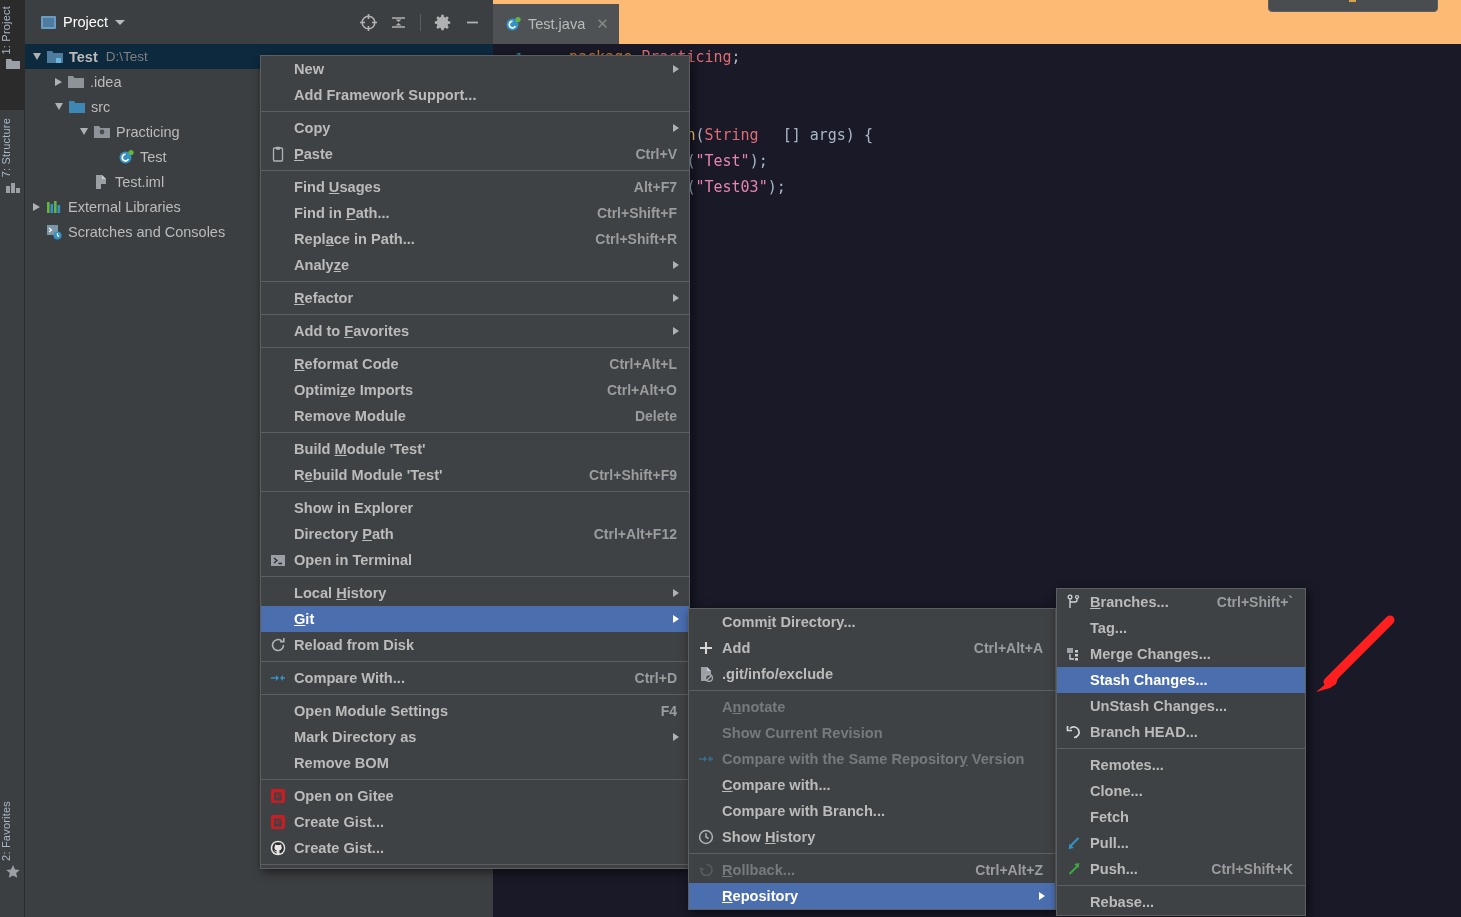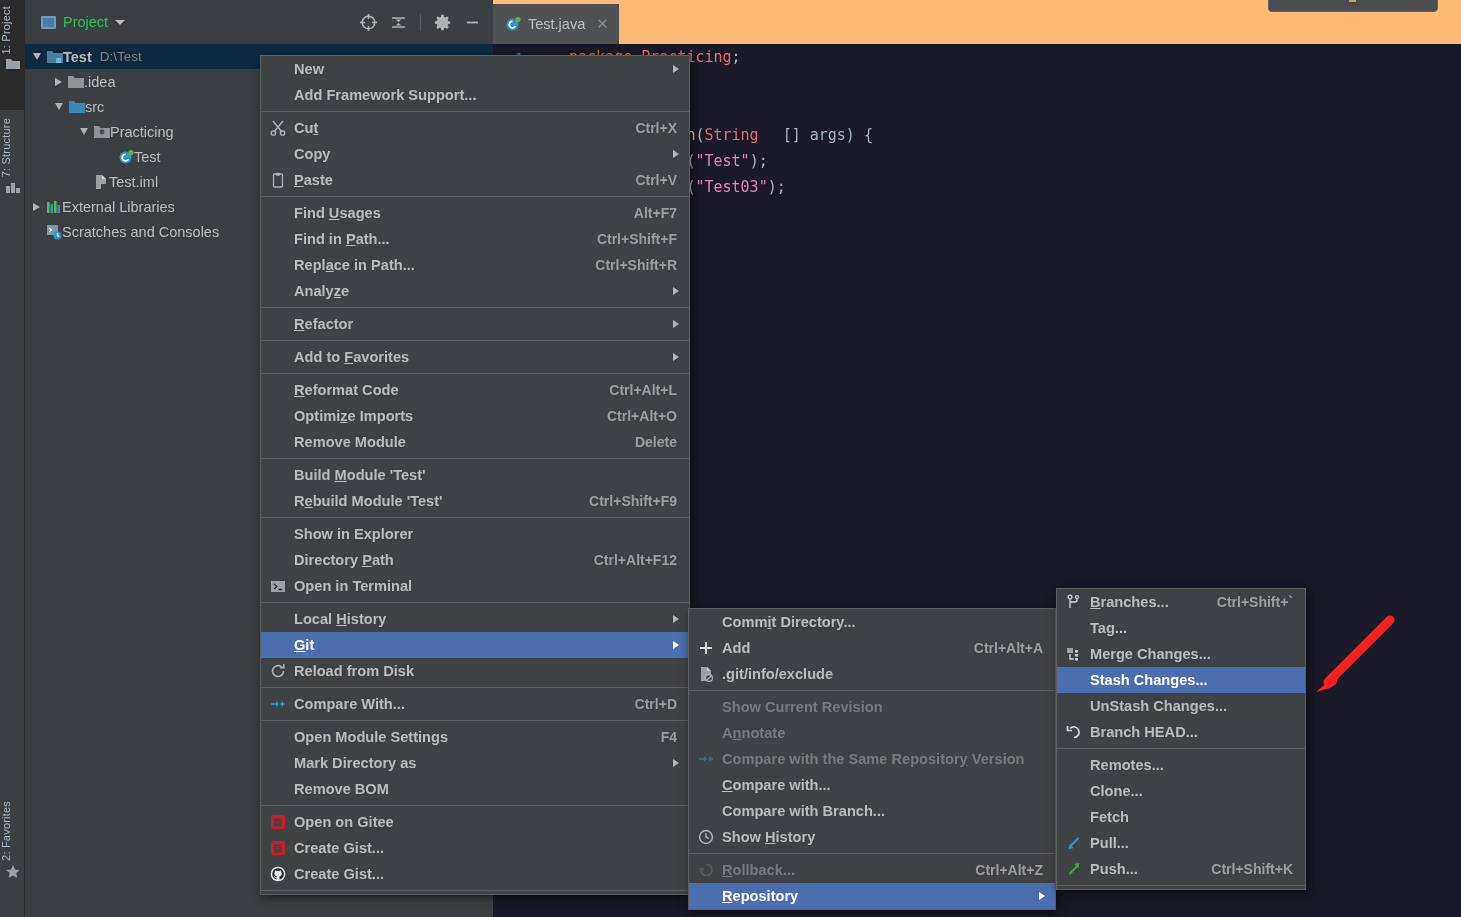--- a/index.html
+++ b/index.html
@@ -20,35 +20,35 @@
   }
   .vtab.active { background:#2b2b2b; }
   .vtab-project { top:0; height:110px; padding-top:6px; text-align:center; }
   .vtab-structure { top:112px; height:110px; padding-top:6px; text-align:center; }
   .vtab-favorites { top:795px; height:112px; padding-top:6px; text-align:center; }
   .vico { display:block; margin:4px auto 0 auto; width:14px; height:12px; }
 
   
   .toolwin { position:absolute; left:25px; top:0; width:468px; height:917px; background:#3c3f41; }
   .toolwin-header { position:absolute; left:0; top:0; width:468px; height:44px; background:#3c3f41; display:flex; align-items:center; }
-  .tw-title { display:flex; align-items:center; gap:7px; margin-left:16px; color:#22c55e; font-size:14.5px; }
+  .tw-title { display:flex; align-items:center; gap:7px; margin-left:16px; color:#ffffff; font-size:14.5px; }
   .tw-folder-ico { width:15px; height:13px; border:2px solid #6b9bc3; background:#4e7c9e; border-radius:1px; }
   .caret-dn { width:0;height:0;border-left:5px solid transparent;border-right:5px solid transparent;border-top:5px solid #bbbbbb; }
   .tw-actions { margin-left:auto; display:flex; align-items:center; gap:13px; margin-right:12px; }
   .tw-actions svg { display:block; }
   .sep-v { width:1px; height:17px; background:#5a5d5f; }
 
   .tree { position:absolute; left:0; top:44px; width:468px; }
   .trow { position:relative; height:25px; display:flex; align-items:center; color:#bbbbbb; font-size:14.5px; white-space:nowrap; }
   .trow.sel { background:#0d293e; }
   .tri { width:0;height:0;flex:0 0 auto; }
   .tri-r { border-top:4.5px solid transparent;border-bottom:4.5px solid transparent;border-left:7px solid #afb1b3; }
   .tri-d { border-left:4.5px solid transparent;border-right:4.5px solid transparent;border-top:7px solid #afb1b3; }
   .tri-ph { width:7px; height:9px; }
-  .tlabel { }
+  .tlabel { margin-left:6px; }
   .tpath { margin-left:8px; color:#808080; font-size:13.5px; }
   .ico { width:16px; height:14px; flex:0 0 auto; margin-left:6px; }
 
   
   .editor-area { position:absolute; left:493px; top:0; width:968px; height:917px; background:#3c3f41; }
   .tabstrip { position:absolute; left:0; top:0; width:1044px; height:44px; background:#fdba74; }
   .etab { position:absolute; left:0; top:4px; height:40px; padding:0 10px 0 12px;
           background:#4e5254; display:flex; align-items:center; gap:7px; color:#bbbbbb; font-size:14.5px; }
   .etab-close { color:#8a8a8a; font-size:15px; margin-left:4px; }
   .code { position:absolute; left:0; top:44px; width:968px; height:173px; background:#191927; font-family:"DejaVu Sans Mono", monospace; font-size:15px; }
@@ -252,29 +252,20 @@
   <div class="menu" id="menu-main">
       <div class="mi">
         <span class="mi-lbl">New</span>
         <span class="mi-arrow"></span>
       </div>
       <div class="mi">
         <span class="mi-lbl">Add Framework Support...</span>
       </div>
       <div class="msep"></div>
       <div class="mi">
-        <span class="mi-ico"><svg width="16" height="16" viewBox="0 0 16 16">
-            <path d="M3 1l9 11M13 1L4 12" stroke="#b0b3b5" stroke-width="1.3" fill="none"></path>
-            <circle cx="3.4" cy="13" r="2.2" stroke="#b0b3b5" stroke-width="1.3" fill="none"></circle>
-            <circle cx="12.6" cy="13" r="2.2" stroke="#b0b3b5" stroke-width="1.3" fill="none"></circle>
-          </svg></span>
-        <span class="mi-lbl">Cu<u>t</u></span>
-        <span class="mi-key">Ctrl+X</span>
-      </div>
-      <div class="mi">
         <span class="mi-lbl">Copy</span>
         <span class="mi-arrow"></span>
       </div>
       <div class="mi">
         <span class="mi-ico"><svg width="16" height="16" viewBox="0 0 16 16">
             <rect x="3.5" y="2" width="9" height="13" rx="1" stroke="#b0b3b5" stroke-width="1.3" fill="none"></rect>
             <rect x="6" y="0.7" width="4" height="3" rx="0.7" fill="#b0b3b5"></rect>
           </svg></span>
         <span class="mi-lbl"><u>P</u>aste</span>
         <span class="mi-key">Ctrl+V</span>
@@ -419,24 +410,24 @@
         <span class="mi-ico"><svg width="16" height="16" viewBox="0 0 16 16">
             <path d="M3 1h6l4 4v10H3z" fill="#9aa0a6"></path>
             <path d="M9 1l4 4H9z" fill="#c6cbd0"></path>
             <circle cx="11" cy="12" r="3.4" fill="#3f4244" stroke="#b0b3b5" stroke-width="1.2"></circle>
             <path d="M9 14l4-4" stroke="#b0b3b5" stroke-width="1.2"></path>
           </svg></span>
         <span class="mi-lbl">.git/info/exclude</span>
       </div>
       <div class="msep"></div>
       <div class="mi dim">
+        <span class="mi-lbl">A<u>n</u>notate</span>
+      </div>
+      <div class="mi dim">
         <span class="mi-lbl">Show Current Revision</span>
-      </div>
-      <div class="mi dim">
-        <span class="mi-lbl">A<u>n</u>notate</span>
       </div>
       <div class="mi dim">
         <span class="mi-ico" style="opacity: 0.55;"><svg width="16" height="16" viewBox="0 0 16 16">
             <path d="M1 8h7M11 8h4" stroke="#3592c4" stroke-width="1.6"></path>
             <path d="M6 5l3 3-3 3" fill="#3592c4"></path>
             <path d="M13 5l-3 3 3 3" fill="#3592c4"></path>
           </svg></span>
         <span class="mi-lbl">Compare with the Same Repositor<u>y</u> Version</span>
       </div>
       <div class="mi">
@@ -522,20 +513,23 @@
       </div>
       <div class="mi">
         <span class="mi-ico"><svg width="16" height="16" viewBox="0 0 16 16">
             <path d="M3.5 13L12 4.5" stroke="#3fa845" stroke-width="2"></path>
             <path d="M13.4 2l-1 5.3-4.3-4.3z" fill="#3fa845"></path>
           </svg></span>
         <span class="mi-lbl">Push...</span>
         <span class="mi-key">Ctrl+Shift+K</span>
       </div>
       <div class="msep"></div>
+      <div class="mi">
+        <span class="mi-lbl">Rebase...</span>
+      </div>
     </div>
 
   <svg class="annot" width="95" height="85" viewBox="0 0 95 85">
     <path id="annot-arrow" d="M88 6 L30 62 L44 64 L22 78 L26 54 L34 66 L92 10 Z" fill="none"></path>
     <path id="annot-arrow2" d="M90 8 L28 70" stroke-width="9" stroke-linecap="round" fill="none" stroke="#ff1f1f"></path>
     <path id="annot-head" d="M16 80 L40 60 L36 72 L30 76 Z" fill="#ff1f1f"></path>
   </svg>
 
 </div>
 

